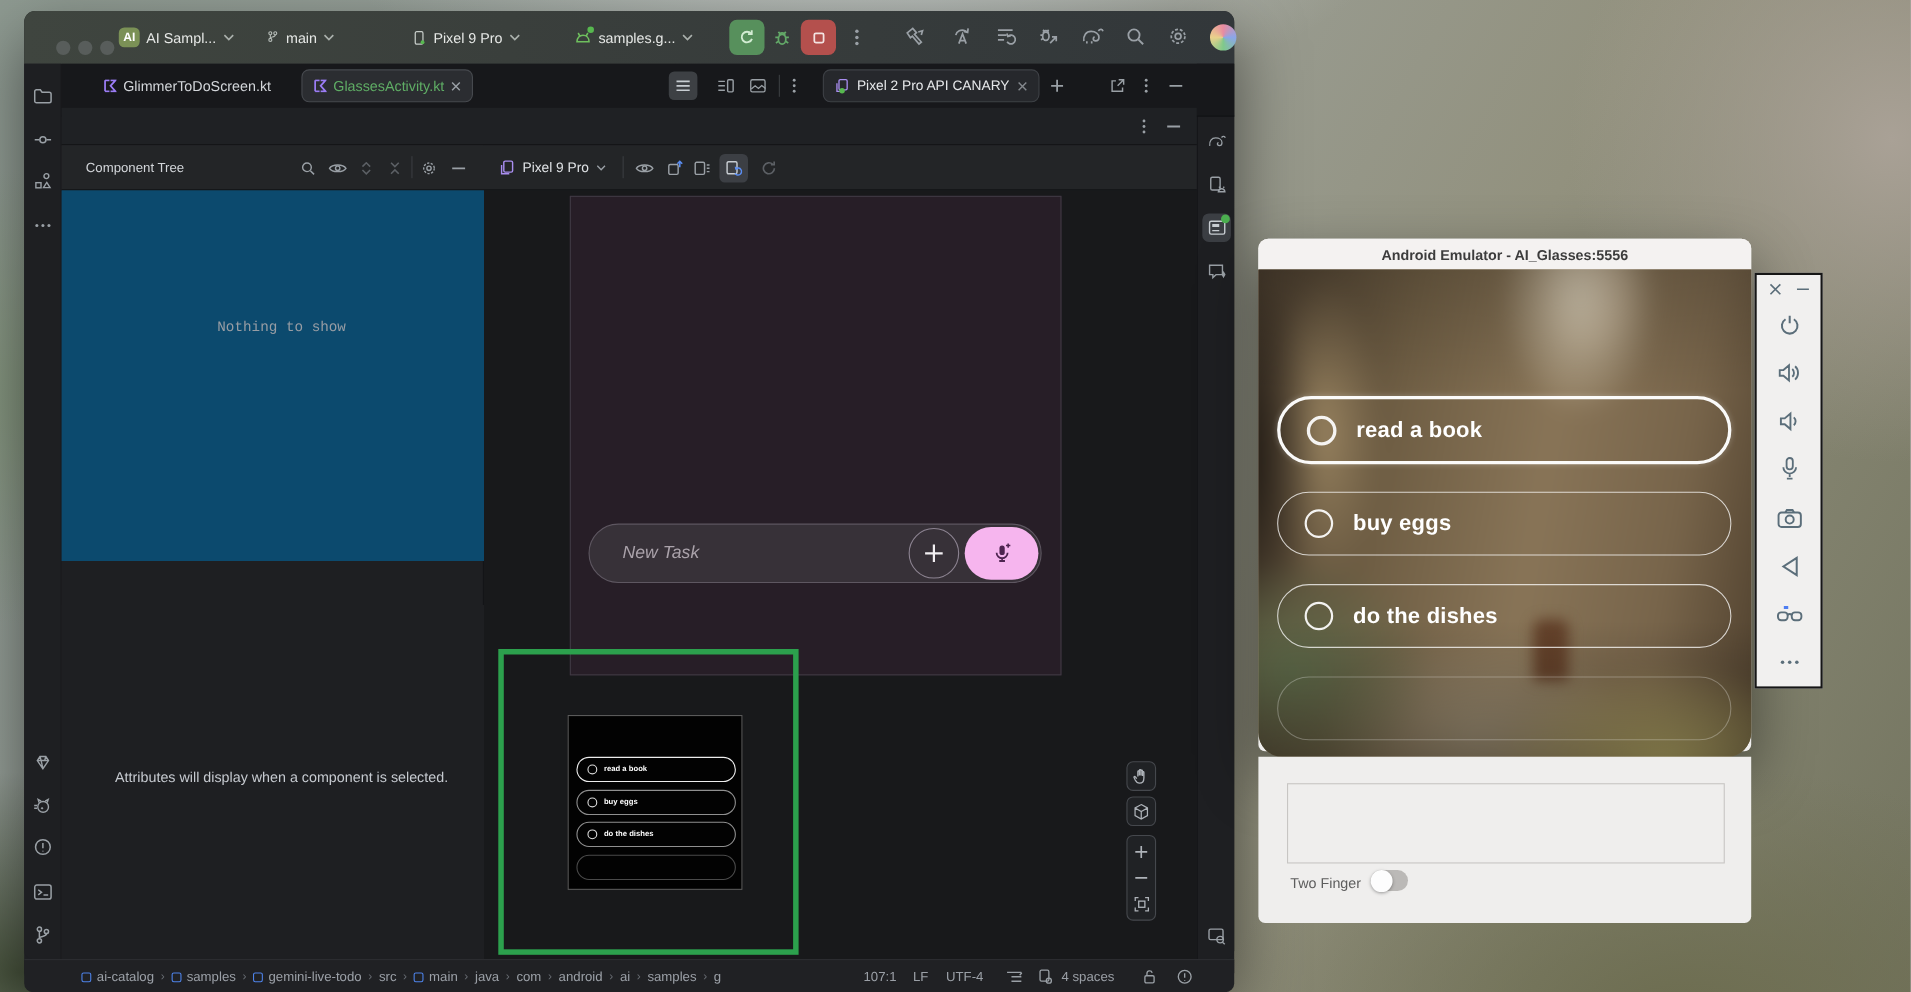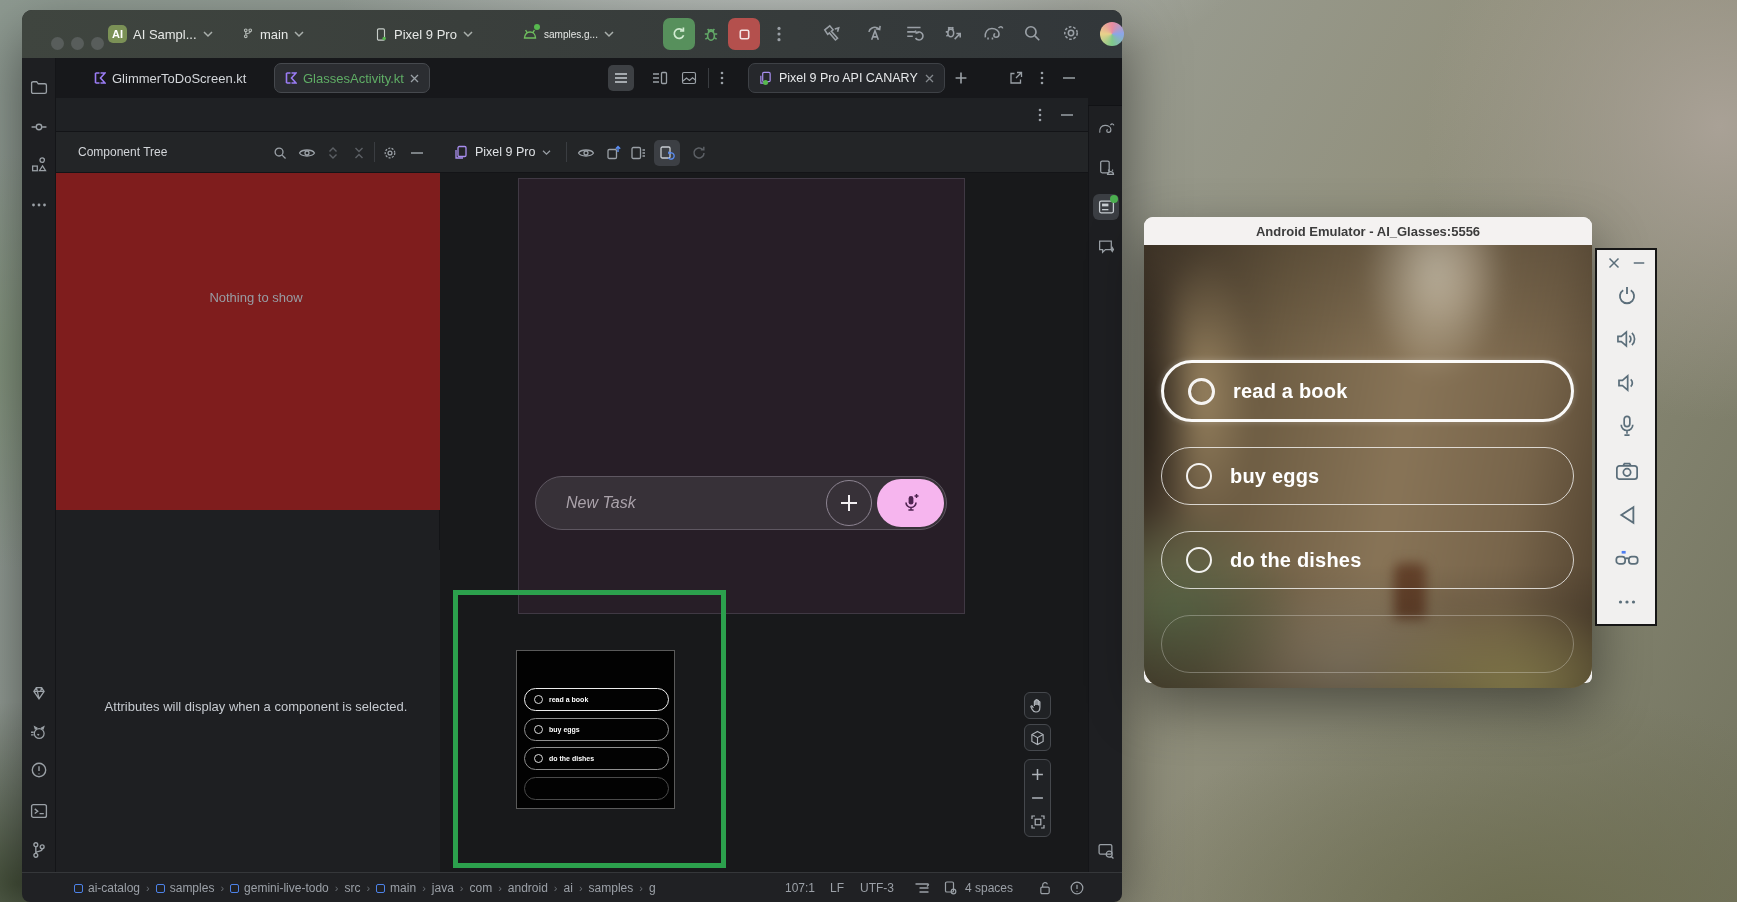--- a/index.html
+++ b/index.html
@@ -166,21 +166,21 @@
           </svg>
       </div>
 
       <div class="abs row" style="left:500px; top:14px; height:20px; gap:6px;">
         <span style="position:relative;">
           <svg width="16" height="14" viewBox="0 0 16 14" stroke="#6fbf5e" fill="none" stroke-width="1.4">
             <path d="M2.5 11c0-3.6 2.4-6 5.5-6s5.5 2.4 5.5 6z M5 5.5L3.6 3 M11 5.5L12.4 3"></path>
             </svg>
           <span style="position:absolute; right:-2px; top:-3px; width:6px; height:6px; border-radius:50%; background:#57b84f;"></span>
         </span>
-        <span style="color:#e6e8e6; font-size:10px;">samples.g...</span>
+        <span style="color:#e6e8e6; font-size:13px;">samples.g...</span>
         <svg width="10" height="8" viewBox="0 0 10 8">
             <path d="M1 2l4 4 4-4" stroke="#aab0ac" stroke-width="1.5" fill="none"></path>
           </svg>
       </div>
 
       <div class="tbtn abs" style="left:641px; background:#57905c;">
         <svg width="16" height="16" viewBox="0 0 16 16" stroke="#d2ecd2" fill="none" stroke-width="1.7">
           <path d="M12.6 9.3A4.8 4.8 0 1 1 11.8 4.6"></path>
             <path d="M12.4 1.6v3.4H9"></path>
           </svg>
@@ -412,21 +412,21 @@
       </div>
 
       <div class="abs row" style="left:692px; top:5px; height:30px; background:#26282c; border:1px solid #3e4146; border-radius:7px; padding:0 10px; gap:7px;">
         <span style="position:relative;">
           <svg width="13" height="14" viewBox="0 0 14 15" stroke="#a98ef0" fill="none" stroke-width="1.3">
             <rect x="4" y="1.5" width="8" height="10" rx="1.3"></rect>
               <path d="M2 5v8h7"></path>
             </svg>
           <span style="position:absolute; left:4px; bottom:0px; width:5px; height:5px; border-radius:50%; background:#57b84f;"></span>
         </span>
-        <span style="color:#e6e8ea; font-size:12.5px;">Pixel 9 Pro API CANARY</span>
+        <span style="color:#e6e8ea; font-size:12.5px;">Pixel 2 Pro API CANARY</span>
         <svg width="9" height="9" viewBox="0 0 9 9">
             <path d="M1 1l7 7M8 1L1 8" stroke="#84888d" stroke-width="1.3"></path>
           </svg>
       </div>
       <div class="abs ct" style="left:905px; top:20px; color:#9aa0a6;">
         <svg width="13" height="13" viewBox="0 0 12 12" stroke="currentColor" stroke-width="1.5">
             <path d="M6 1v10 M1 6h10"></path>
           </svg>
       </div>
       <div class="abs ct" style="left:960px; top:20px;">
@@ -499,21 +499,21 @@
               <circle cx="9" cy="9" r="2.2"></circle>
               <circle cx="9" cy="9" r="5.4" stroke-dasharray="2.3 1.5"></circle>
             </svg>
         </div>
         <div class="abs ct icon-g" style="left:361px; top:21px;">
           <svg width="12" height="3" viewBox="0 0 12 3">
               <path d="M0 1.5h12" stroke="currentColor" stroke-width="1.6"></path>
             </svg>
         </div>
       </div>
-      <div class="abs" style="left:0; top:41px; width:384px; height:337px; background:#7f1d1d;">
+      <div class="abs" style="left:0; top:41px; width:384px; height:337px; background:#0c4a6e;font-family:Liberation Mono, monospace;">
         <span class="muted abs ct" style="left:200px; top:124px;">Nothing to show</span>
       </div>
 
       <div class="abs" style="left:0; top:418px; width:384px; height:322px; background:#1e1f22;">
         <span class="abs ct" style="left:200px; top:156px; color:#c6cad0; font-size:13px; white-space:nowrap;">Attributes will display when a component is selected.</span>
       </div>
     </div>
 
     <div id="dev-pane" class="abs">
       <div class="ptoolbar abs" style="left:0; top:0; width:648px; height:41px;">
@@ -584,21 +584,21 @@
         <span class="bc">android</span>
           <span class="bc-sep">›</span>
         <span class="bc">ai</span>
           <span class="bc-sep">›</span>
         <span class="bc">samples</span>
           <span class="bc-sep">›</span>
         <span class="bc">g</span>
       </div>
       <span class="st-item abs" style="left:763px; top:8px;">107:1</span>
       <span class="st-item abs" style="left:808px; top:8px;">LF</span>
-      <span class="st-item abs" style="left:838px; top:8px;">UTF-3</span>
+      <span class="st-item abs" style="left:838px; top:8px;">UTF-4</span>
       <div class="abs ct icon-g" style="left:900px; top:15px;">
         <svg width="15" height="12" viewBox="0 0 15 12" stroke="currentColor" fill="none" stroke-width="1.3">
             <path d="M1 2h13 M5 6h9 M5 10h9 M12.5 4.5l2-2.1"></path>
           </svg>
       </div>
       <div class="abs ct icon-g" style="left:928px; top:15px;">
         <svg width="14" height="14" viewBox="0 0 14 14" stroke="currentColor" fill="none" stroke-width="1.2">
             <rect x="2.5" y="1" width="8" height="10" rx="1.3"></rect>
             <circle cx="10.5" cy="10.5" r="2.3"></circle>
           </svg>
@@ -695,20 +695,27 @@
         <span class="todo-radio" style="width:26px; height:26px;"></span>
         <span>buy eggs</span>
       </div>
       <div class="todo-pill" style="top:286px; height:58px; border:1.6px solid rgba(255,255,255,.75);">
         <span class="todo-radio" style="width:26px; height:26px;"></span>
         <span>do the dishes</span>
       </div>
       <div class="todo-pill" style="top:370px; height:58px; border:1.4px solid rgba(255,255,255,.28);"></div>
     </div>
 
+    <div id="emu-bottom" class="abs">
+      <div id="touchpad" class="abs"></div>
+      <span id="twofinger-label" class="abs">Two Finger</span>
+      <div id="twofinger-toggle" class="abs">
+        <span class="knob"></span>
+      </div>
+    </div>
   </div>
 
   <div id="emu-tools" class="abs">
     <div class="abs ct etool" style="left:17px; top:13px;">
       <svg width="11" height="11" viewBox="0 0 11 11" stroke="currentColor" stroke-width="1.5">
           <path d="M1 1l9 9 M10 1l-9 9"></path>
         </svg>
     </div>
     <div class="abs ct etool" style="left:42px; top:13px;">
       <svg width="11" height="3" viewBox="0 0 11 3" stroke="currentColor" stroke-width="1.5">

